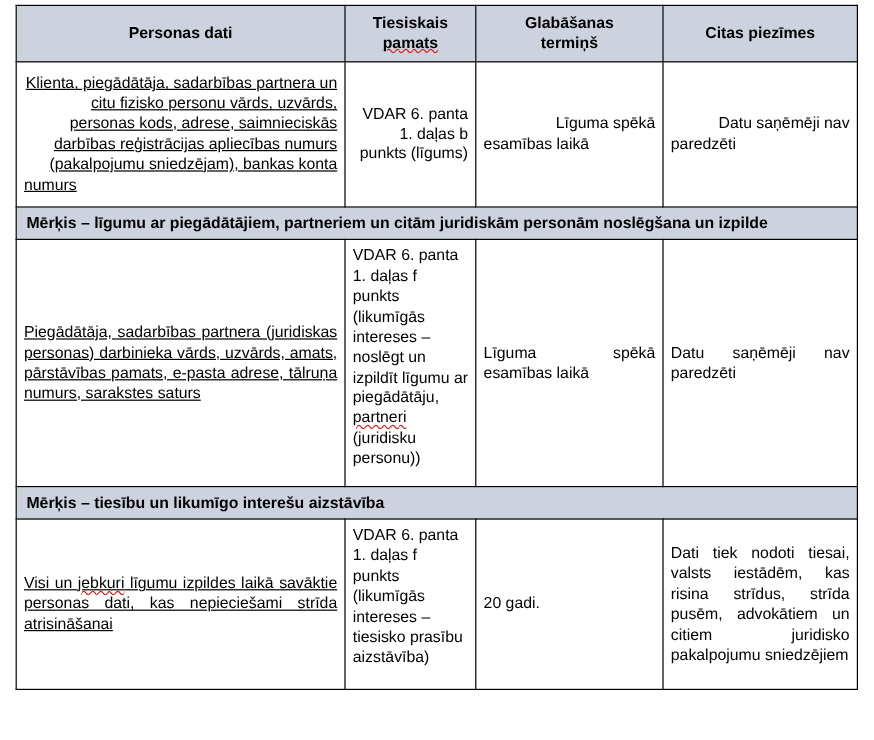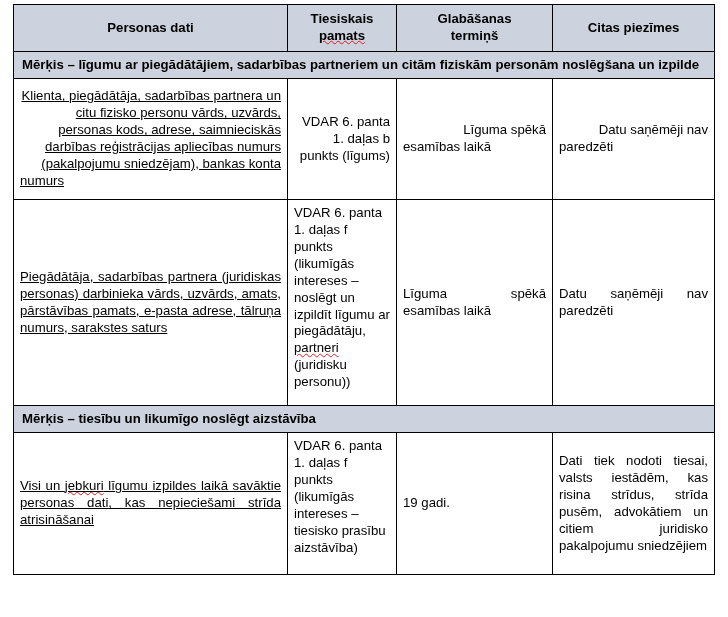--- a/index.html
+++ b/index.html
@@ -140,43 +140,43 @@
         <th>
           <span>Glabāšanas</span><br>
           <span>termiņš</span>
         </th>
         <th>Citas piezīmes</th>
       </tr>
     </thead>
 
     <tbody>
 
-      <tr class="purpose-row">
-        <td colspan="4">Mērķis – līgumu ar piegādātājiem, sadarbības partneriem un citām fiziskām personām noslēgšana un izpilde</td>
-      </tr>
       <tr class="row-1">
         <td class="cell-data">Klienta, piegādātāja, sadarbības partnera un citu fizisko personu vārds, uzvārds, personas kods, adrese, saimnieciskās darbības reģistrācijas apliecības numurs (pakalpojumu sniedzējam), bankas konta numurs</td>
         <td class="cell-basis">VDAR 6. panta 1. daļas b punkts (līgums)</td>
         <td class="cell-term">Līguma spēkā esamības laikā</td>
         <td class="cell-notes">Datu saņēmēji nav paredzēti</td>
       </tr>
 
+      <tr class="purpose-row">
+        <td colspan="4">Mērķis – līgumu ar piegādātājiem, partneriem un citām juridiskām personām noslēgšana un izpilde</td>
+      </tr>
       <tr class="row-2">
         <td class="cell-data">Piegādātāja, sadarbības partnera (juridiskas personas) darbinieka vārds, uzvārds, amats, pārstāvības pamats, e-pasta adrese, tālruņa numurs, sarakstes saturs</td>
         <td class="cell-basis"><span>VDAR 6. panta 1. daļas f punkts (likumīgās intereses – noslēgt un izpildīt līgumu ar piegādātāju, </span><span class="misspell">partneri</span><span> (juridisku personu))</span></td>
         <td class="cell-term">Līguma spēkā esamības laikā</td>
         <td class="cell-notes">Datu saņēmēji nav paredzēti</td>
       </tr>
 
       <tr class="purpose-row">
-        <td colspan="4">Mērķis – tiesību un likumīgo noslēgt aizstāvība</td>
+        <td colspan="4">Mērķis – tiesību un likumīgo interešu aizstāvība</td>
       </tr>
       <tr class="row-3">
         <td class="cell-data"><span>Visi un </span><span class="misspell">jebkuri</span><span> līgumu izpildes laikā savāktie personas dati, kas nepieciešami strīda atrisināšanai</span></td>
         <td class="cell-basis">VDAR 6. panta 1. daļas f punkts (likumīgās intereses – tiesisko prasību aizstāvība)</td>
-        <td class="cell-term">19 gadi.</td>
+        <td class="cell-term">20 gadi.</td>
         <td class="cell-notes">Dati tiek nodoti tiesai, valsts iestādēm, kas risina strīdus, strīda pusēm, advokātiem un citiem juridisko pakalpojumu sniedzējiem</td>
       </tr>
 
     </tbody>
   </table>
 
 </div>
 
 </body></html>

